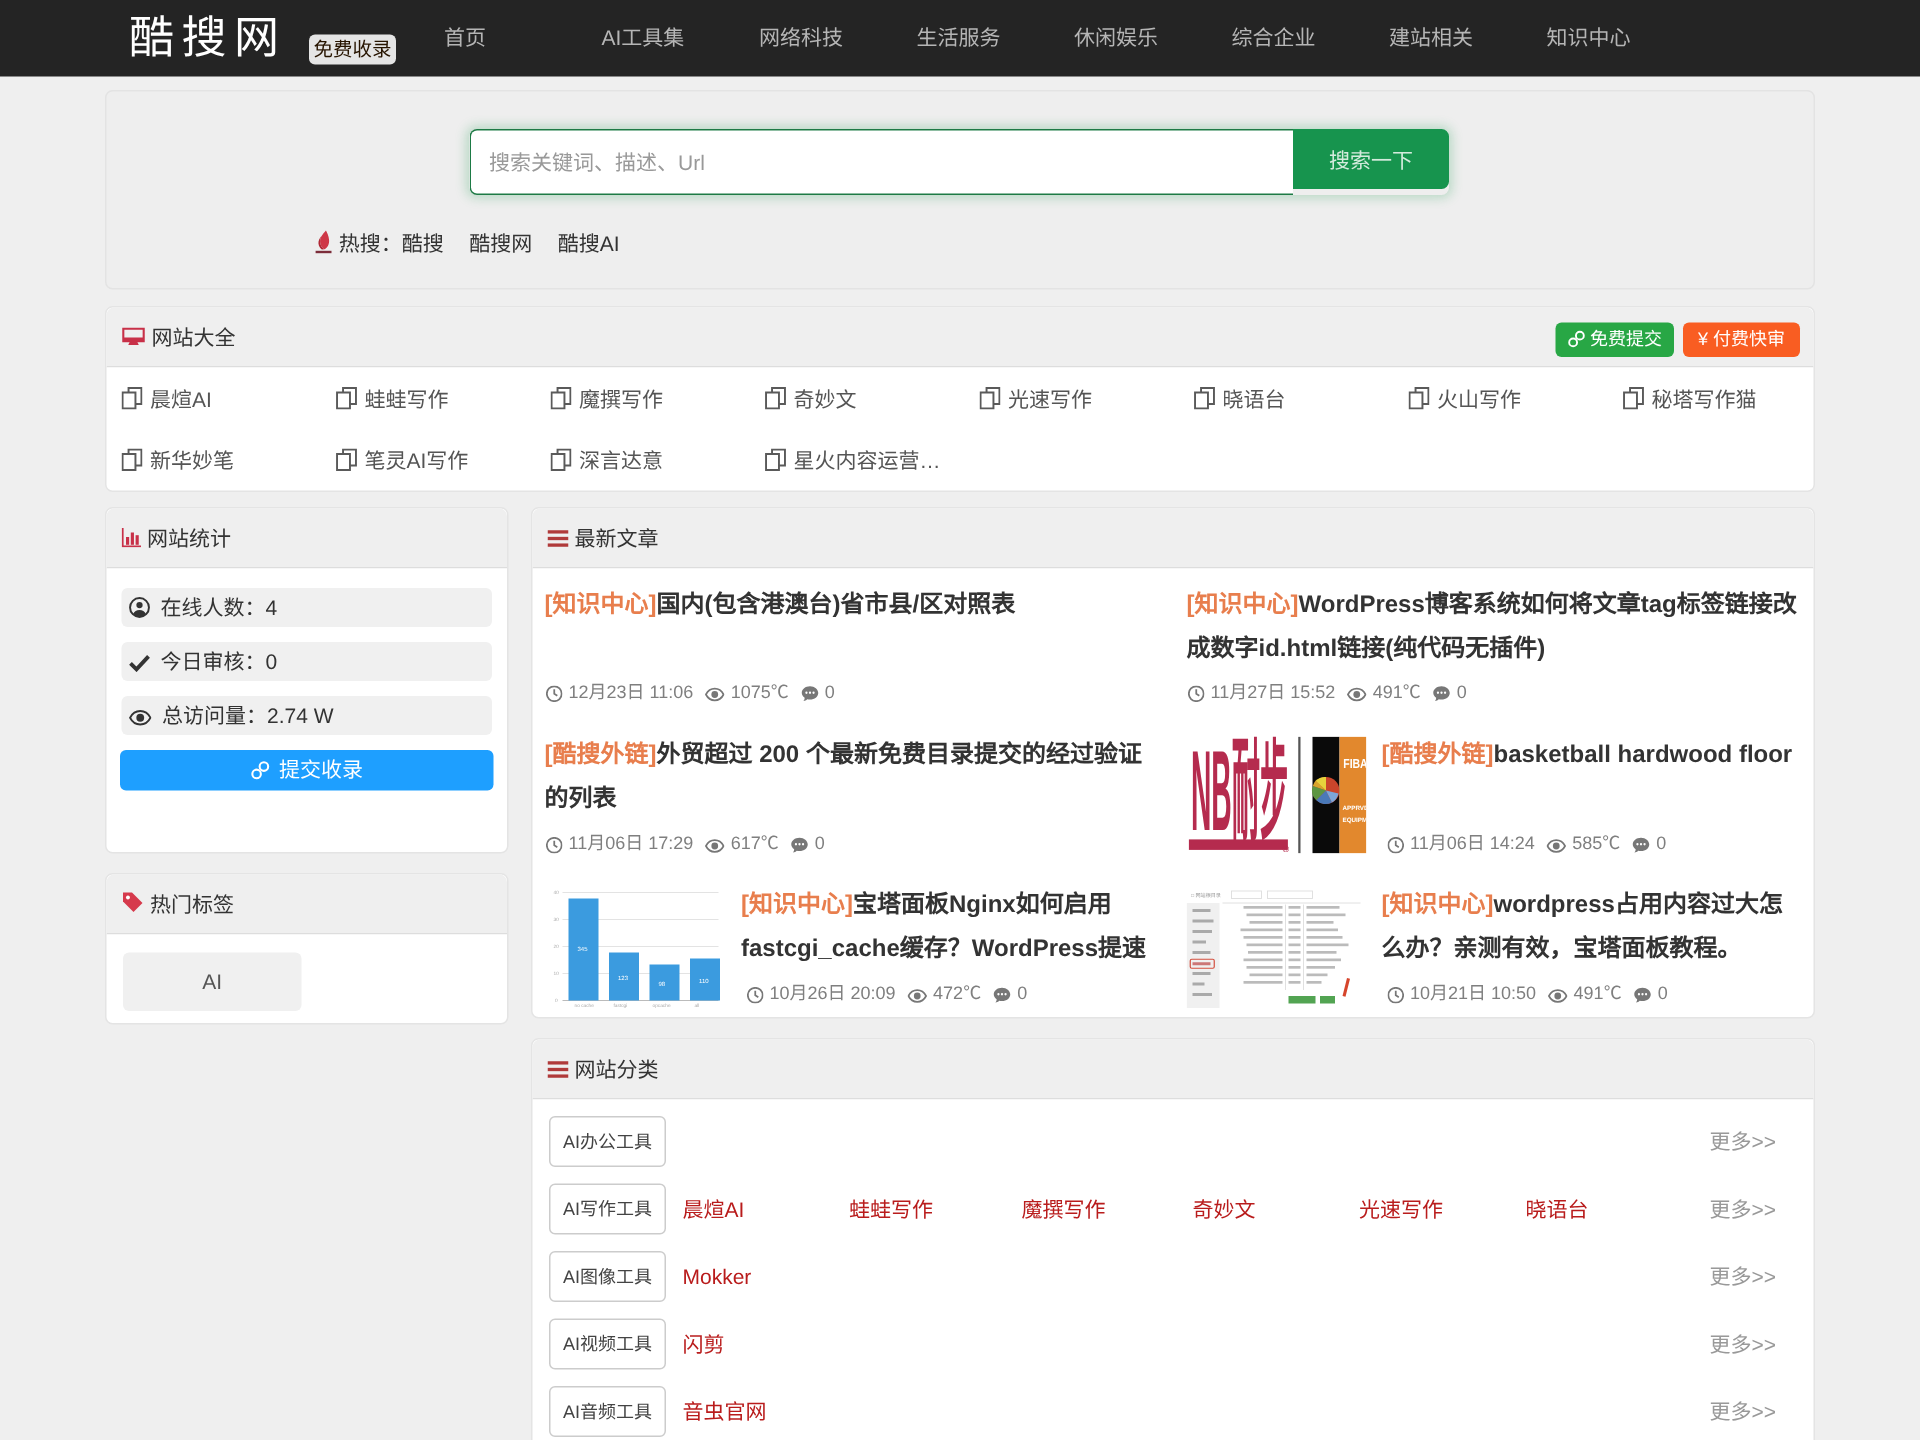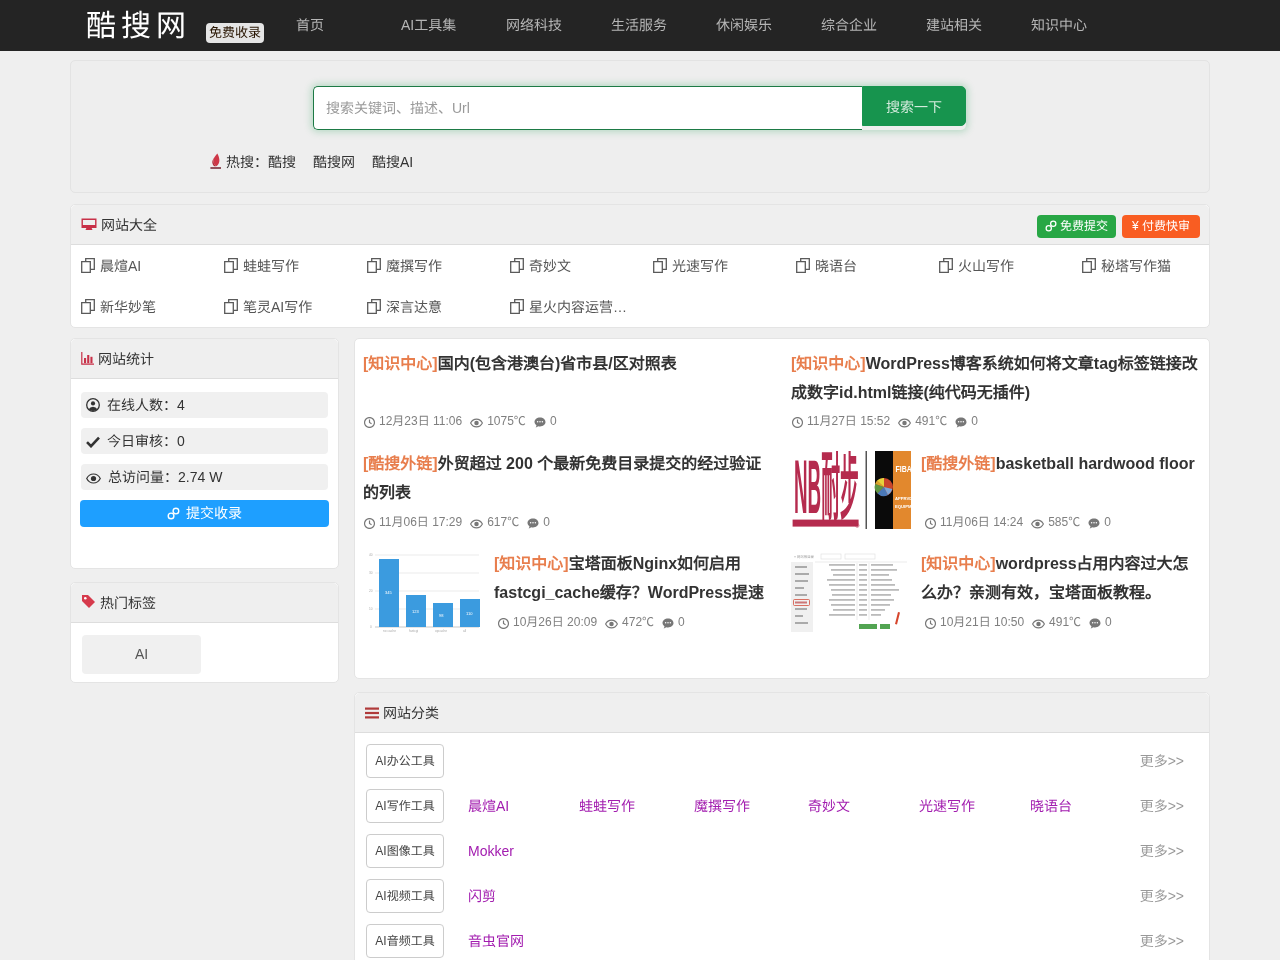--- a/index.html
+++ b/index.html
@@ -57,21 +57,21 @@
 .art-meta { position:absolute; font-size:12px; color:#7f7f7f; white-space:nowrap; height:16px; line-height:16px; }
 .art-meta .mi { margin-left:8px; }
 .art-meta svg { margin-right:4px; vertical-align:-2.5px; }
 .thumb { position:absolute; background:#fff; overflow:hidden; }
 
 
 .cats-card { left:354px; top:692px; width:856px; height:290px; }
 .cat-row { position:relative; height:45px; }
 .cat-row1 { margin-top:11px; }
 .cat-label { position:absolute; left:11px; top:0; width:78px; height:34px; line-height:33px; text-align:center; border:1px solid #ccc; border-radius:4px; background:#fff; font-size:12px; color:#444; }
-.cat-links { position:absolute; left:113px; top:0; height:34px; line-height:34px; font-size:14px; color:#a21caf; white-space:nowrap; }
+.cat-links { position:absolute; left:100px; top:0; height:34px; line-height:34px; font-size:14px; color:#b91c1c; white-space:nowrap; }
 .cat-links span { display:inline-block; }
 .more { position:absolute; right:25px; top:0; height:34px; line-height:34px; font-size:14px; color:#999; }
 </style>
 </head>
 <body>
 
 <div class="navbar">
   <div class="logo">酷搜网</div>
   <div class="badge-free">免费收录</div>
   <ul class="nav-ul">
@@ -193,20 +193,27 @@
 
 <div class="card tags-card">
   <div class="card-hd"><svg class="hico" width="15" height="15" viewBox="0 0 15 15">
         <path fill="#d63a4c" d="M1 1h6l7 7-6 6-7-7z"></path>
         <circle cx="4.3" cy="4.3" r="1.3" fill="#fff"></circle>
       </svg>热门标签</div>
   <div class="tag-ai">AI</div>
 </div>
 
 <div class="card news-card">
+  <div class="card-hd"><svg class="hico" width="14" height="12" viewBox="0 0 14 12">
+        <g fill="#b03a3a">
+          <rect x="0" y="0.5" width="14" height="2.2"></rect>
+          <rect x="0" y="4.9" width="14" height="2.2"></rect>
+          <rect x="0" y="9.3" width="14" height="2.2"></rect>
+        </g>
+      </svg>最新文章</div>
   <div class="news-body">
     <div class="art-title" style="left:8px; top:11px;"><span class="tag">[知识中心]</span>国内(包含港澳台)省市县/区对照表</div>
     <div class="art-meta" style="left:9px; top:74px;"><svg width="11" height="11" viewBox="0 0 14 14">
           <circle cx="7" cy="7" r="6.3" fill="none" stroke="#777" stroke-width="1.5"></circle>
           <path fill="none" stroke="#777" stroke-width="1.5" d="M7 3.2V7l2.6 1.6"></path>
         </svg>12月23日 11:06<span class="mi"><svg width="13" height="10" viewBox="0 0 15 11">
             <path fill="none" stroke="#777" stroke-width="1.3" d="M.7 5.5C2.2 2.6 4.7 1 7.5 1s5.3 1.6 6.8 4.5C12.8 8.4 10.3 10 7.5 10S2.2 8.4.7 5.5z"></path>
             <circle cx="7.5" cy="5.5" r="2.6" fill="#777"></circle>
           </svg>1075℃</span><span class="mi"><svg width="12" height="11" viewBox="0 0 14 13">
             <path fill="#777" d="M7 .5C3.4.5.5 2.8.5 5.7c0 1.6.9 3 2.3 4 0 .8-.3 1.9-1 2.6 1.2-.2 2.3-.8 3-1.5.7.2 1.4.3 2.2.3 3.6 0 6.5-2.3 6.5-5.2S10.6.5 7 .5z"></path>

